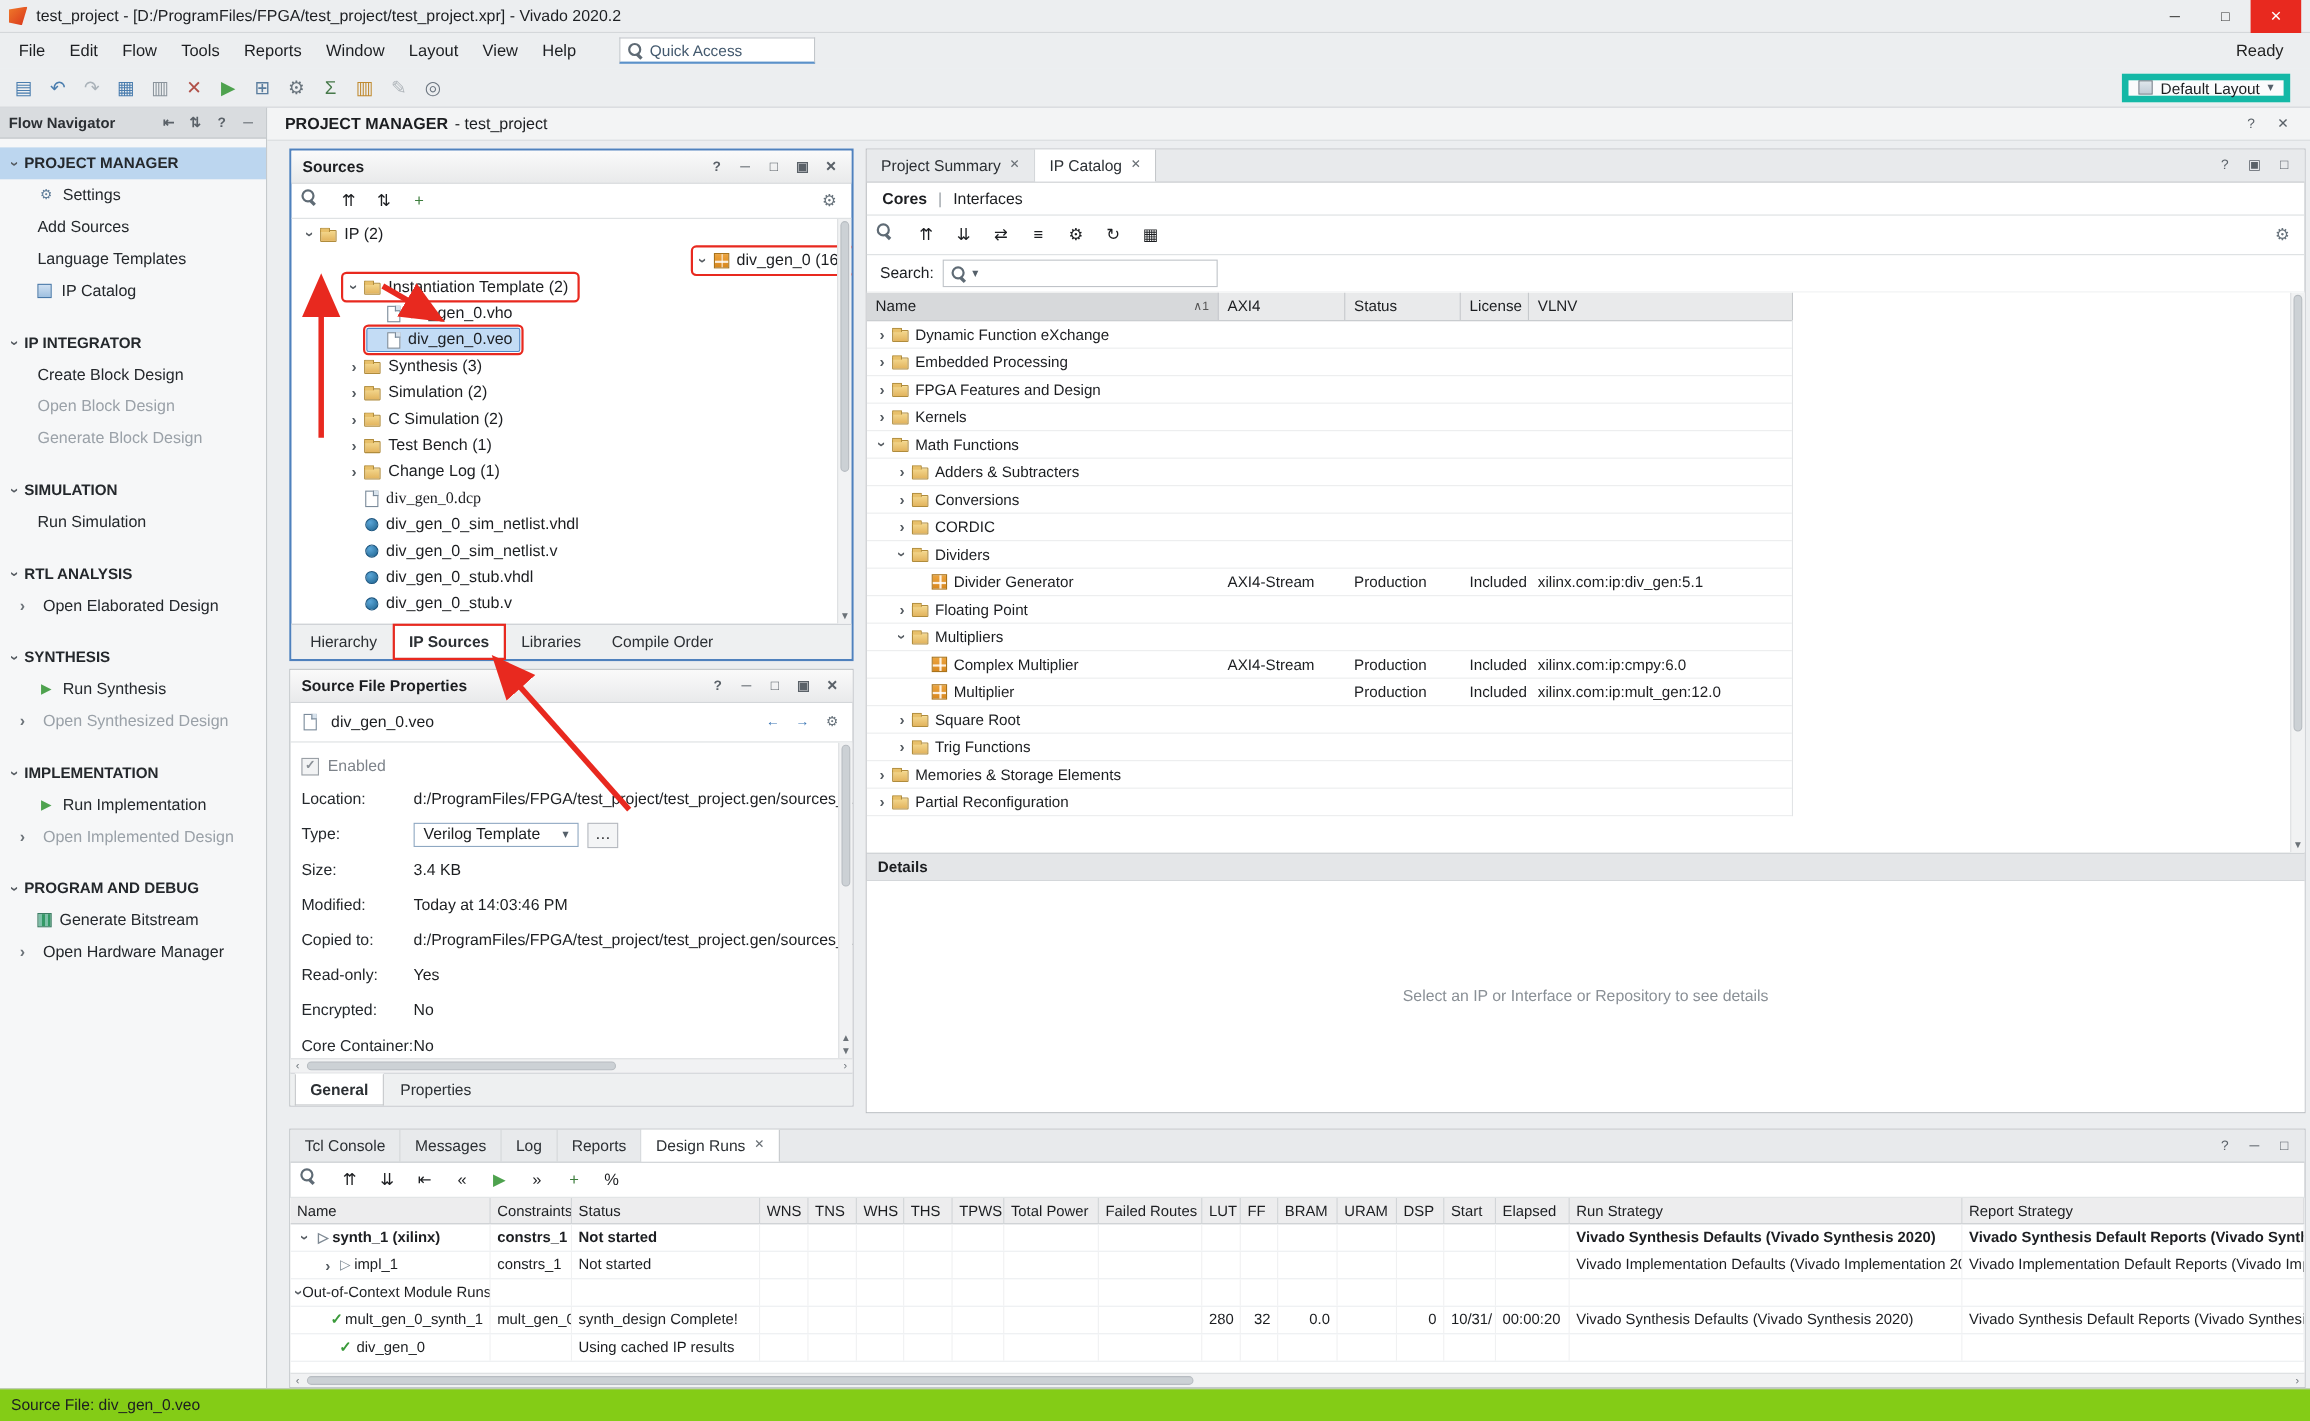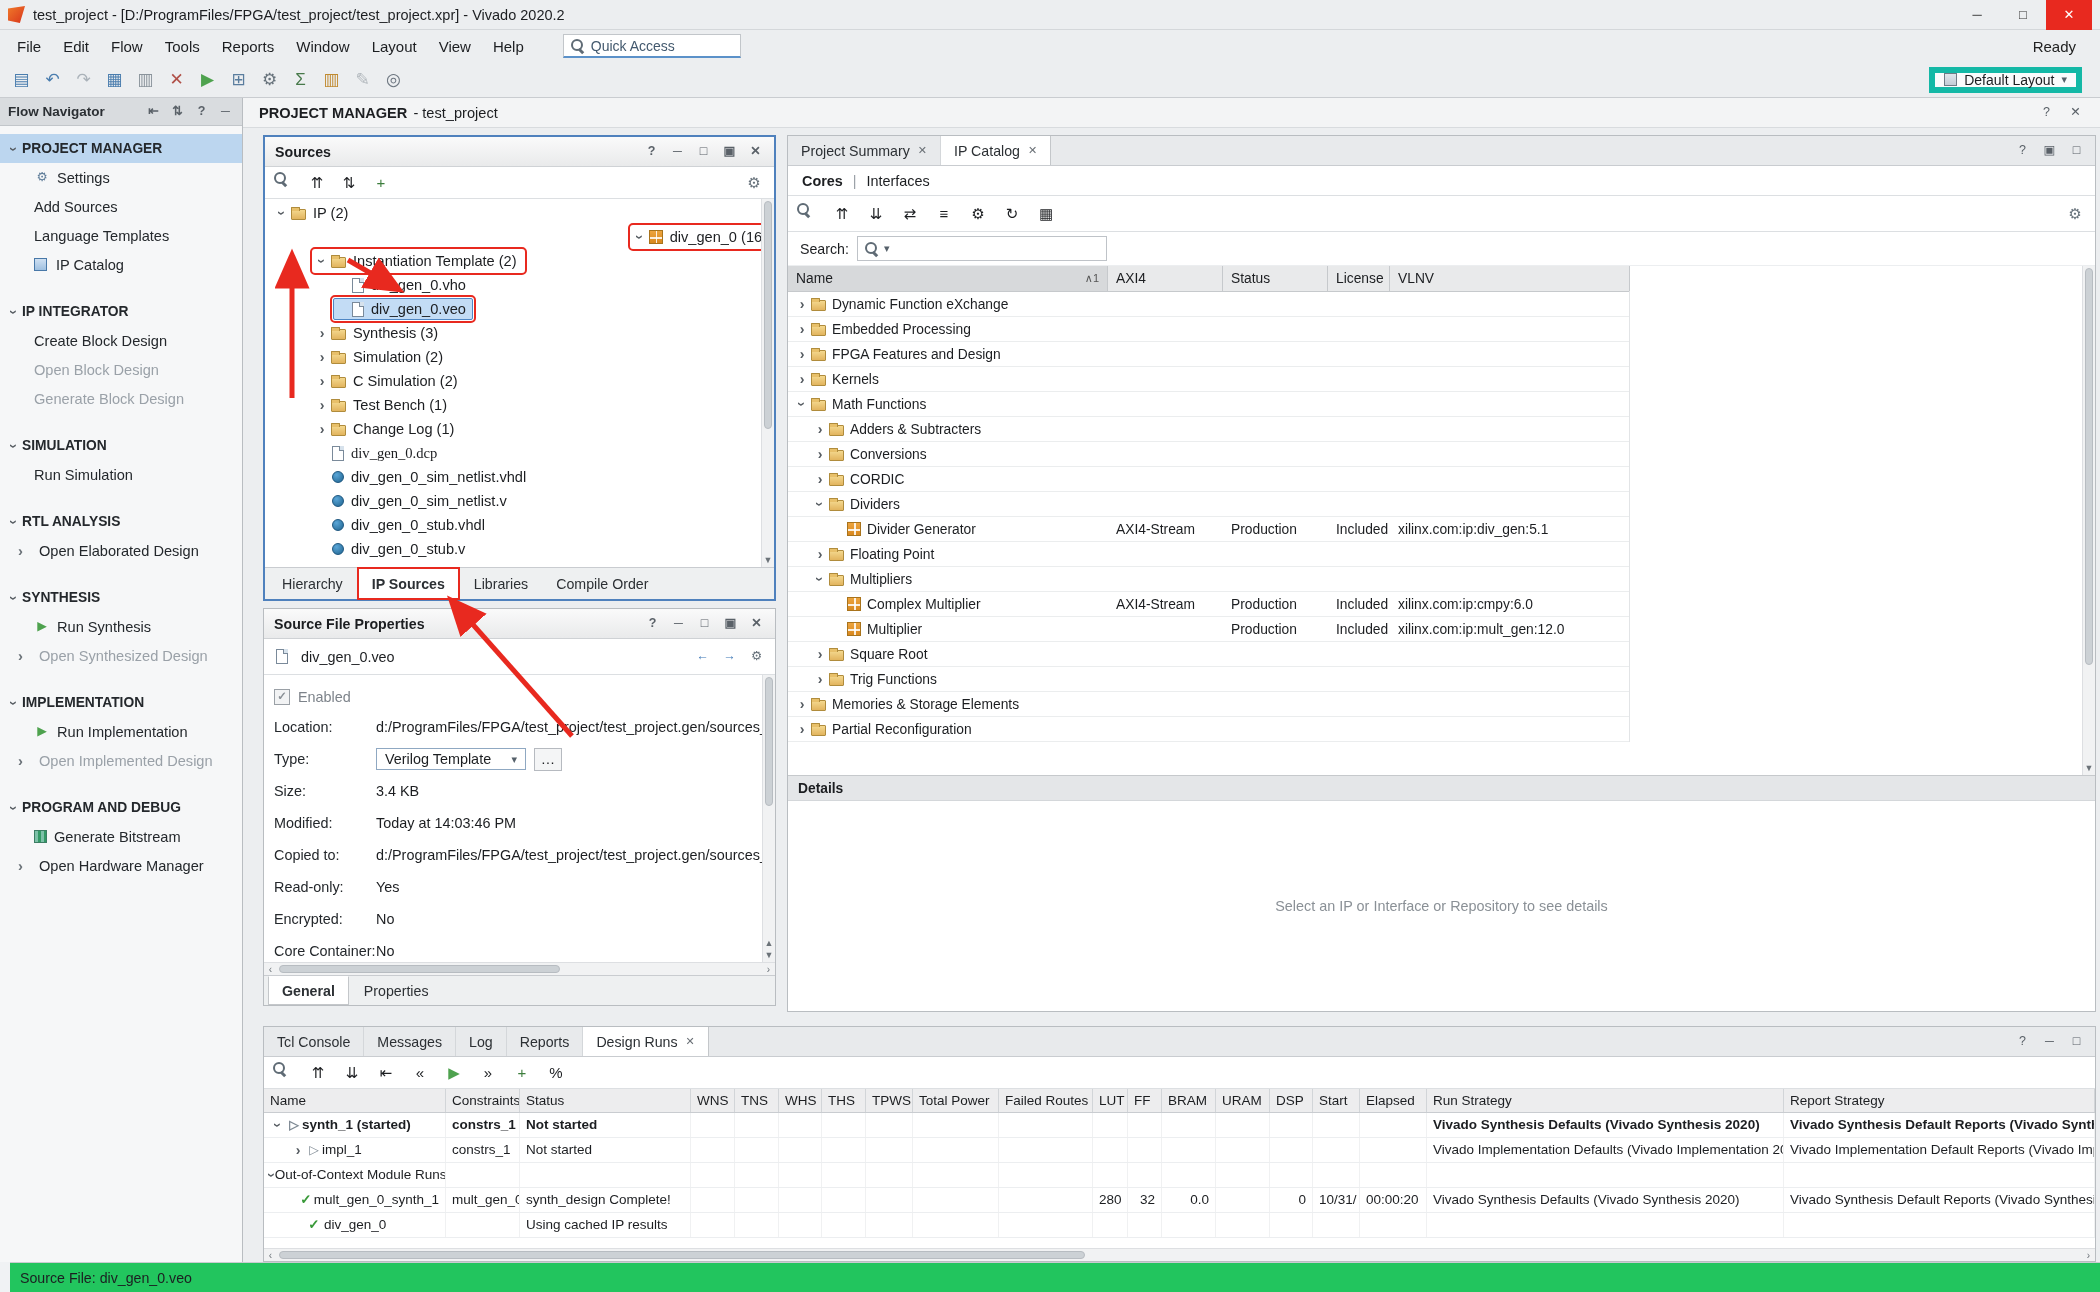--- a/index.html
+++ b/index.html
@@ -114,21 +114,21 @@
   #runs-table{flex:1;overflow:hidden;background:#fff}
   #runs-header,.runs-row{display:grid;grid-template-columns:182px 74px 171px 44px 44px 43px 44px 47px 86px 94px 35px 34px 54px 54px 43px 47px 67px 357px minmax(0,1fr);font-size:13.5px}
   #runs-header{height:24px;background:#ededee;border-bottom:1px solid #c9ccd0}
   .runs-hcell{padding:0 6px;border-right:1px solid #d2d5d8;line-height:23px;overflow:hidden;white-space:nowrap}
   .runs-row{height:25px;border-bottom:1px solid #eceef0}
   .runs-row.bold{font-weight:700}
   .runs-cell{padding:0 6px;border-right:1px solid #f0f1f2;line-height:24px;overflow:hidden;white-space:nowrap}
   .runs-cell.name{display:flex;align-items:center;padding-left:6px}
   .runs-cell.num{text-align:right}
   
-  #statusbar{position:absolute;left:10px;bottom:0;right:0;height:30px;background:#22c55e;border-top:1px solid #c9ccd0;display:flex;align-items:center;padding:0 10px;font-size:14.2px}
+  #statusbar{position:absolute;left:0;bottom:0;right:0;height:30px;background:#84cc16;border-top:1px solid #c9ccd0;display:flex;align-items:center;padding:0 10px;font-size:14.2px}
   
   .mag{position:relative;width:15px;height:15px;display:inline-block}
   .mag::before{content:"";position:absolute;left:1px;top:1px;width:8px;height:8px;border:2px solid #5f6b75;border-radius:50%}
   .mag::after{content:"";position:absolute;left:10px;top:10px;width:6px;height:2.5px;background:#5f6b75;transform:rotate(45deg);transform-origin:0 0}
   .icon-folder{position:relative;width:15px;height:11px;flex:0 0 15px;background:linear-gradient(#f4d88e,#e2b45e);border:1px solid #b08c3c;border-radius:1px;margin:2px 6px 0 1px;display:inline-block}
   .icon-folder::before{content:"";position:absolute;top:-3px;left:-1px;width:7px;height:3px;background:#e8c06a;border:1px solid #b08c3c;border-bottom:none;border-radius:1px 1px 0 0}
   .icon-file{position:relative;width:12px;height:15px;flex:0 0 12px;background:#fff;border:1px solid #7a8a9a;margin:0 6px 0 2px;display:inline-block}
   .icon-file::after{content:"";position:absolute;right:-1px;top:-1px;width:4px;height:4px;background:#d7e2ec;border-left:1px solid #7a8a9a;border-bottom:1px solid #7a8a9a}
   .icon-dot{width:12px;height:12px;flex:0 0 12px;border-radius:50%;background:radial-gradient(circle at 35% 30%,#5aa6d8,#20648f);border:1px solid #1c5680;margin:0 6px 0 2px;display:inline-block}
   .icon-ip{position:relative;width:14px;height:14px;flex:0 0 14px;background:linear-gradient(#eda43e,#d8881f);border:1px solid #a8731c;margin:0 6px 0 1px;display:inline-block}
@@ -893,21 +893,21 @@
             <div class="runs-hcell">Start</div>
             <div class="runs-hcell">Elapsed</div>
             <div class="runs-hcell">Run Strategy</div>
             <div class="runs-hcell">Report Strategy</div>
           </div>
         <div id="runs-body">
             <div class="runs-row bold">
               <div class="runs-cell name" style="padding-left: 6px;">
                 <span class="chev open">›</span>
                 <span class="glyph sm" style="color: rgb(127, 138, 148);">▷</span>
-                <span>synth_1 (started)</span>
+                <span>synth_1 (xilinx)</span>
               </div>
               <div class="runs-cell">constrs_1</div>
               <div class="runs-cell">Not started</div>
               <div class="runs-cell num"></div>
               <div class="runs-cell num"></div>
               <div class="runs-cell num"></div>
               <div class="runs-cell num"></div>
               <div class="runs-cell num"></div>
               <div class="runs-cell"></div>
               <div class="runs-cell"></div>

